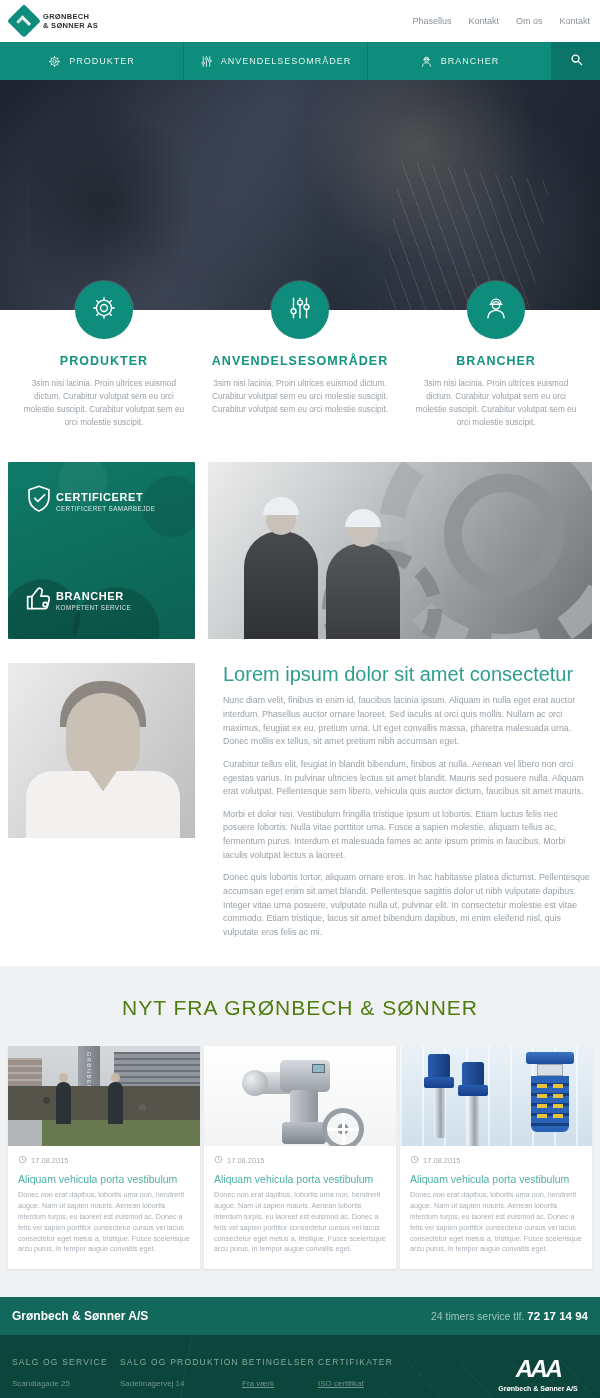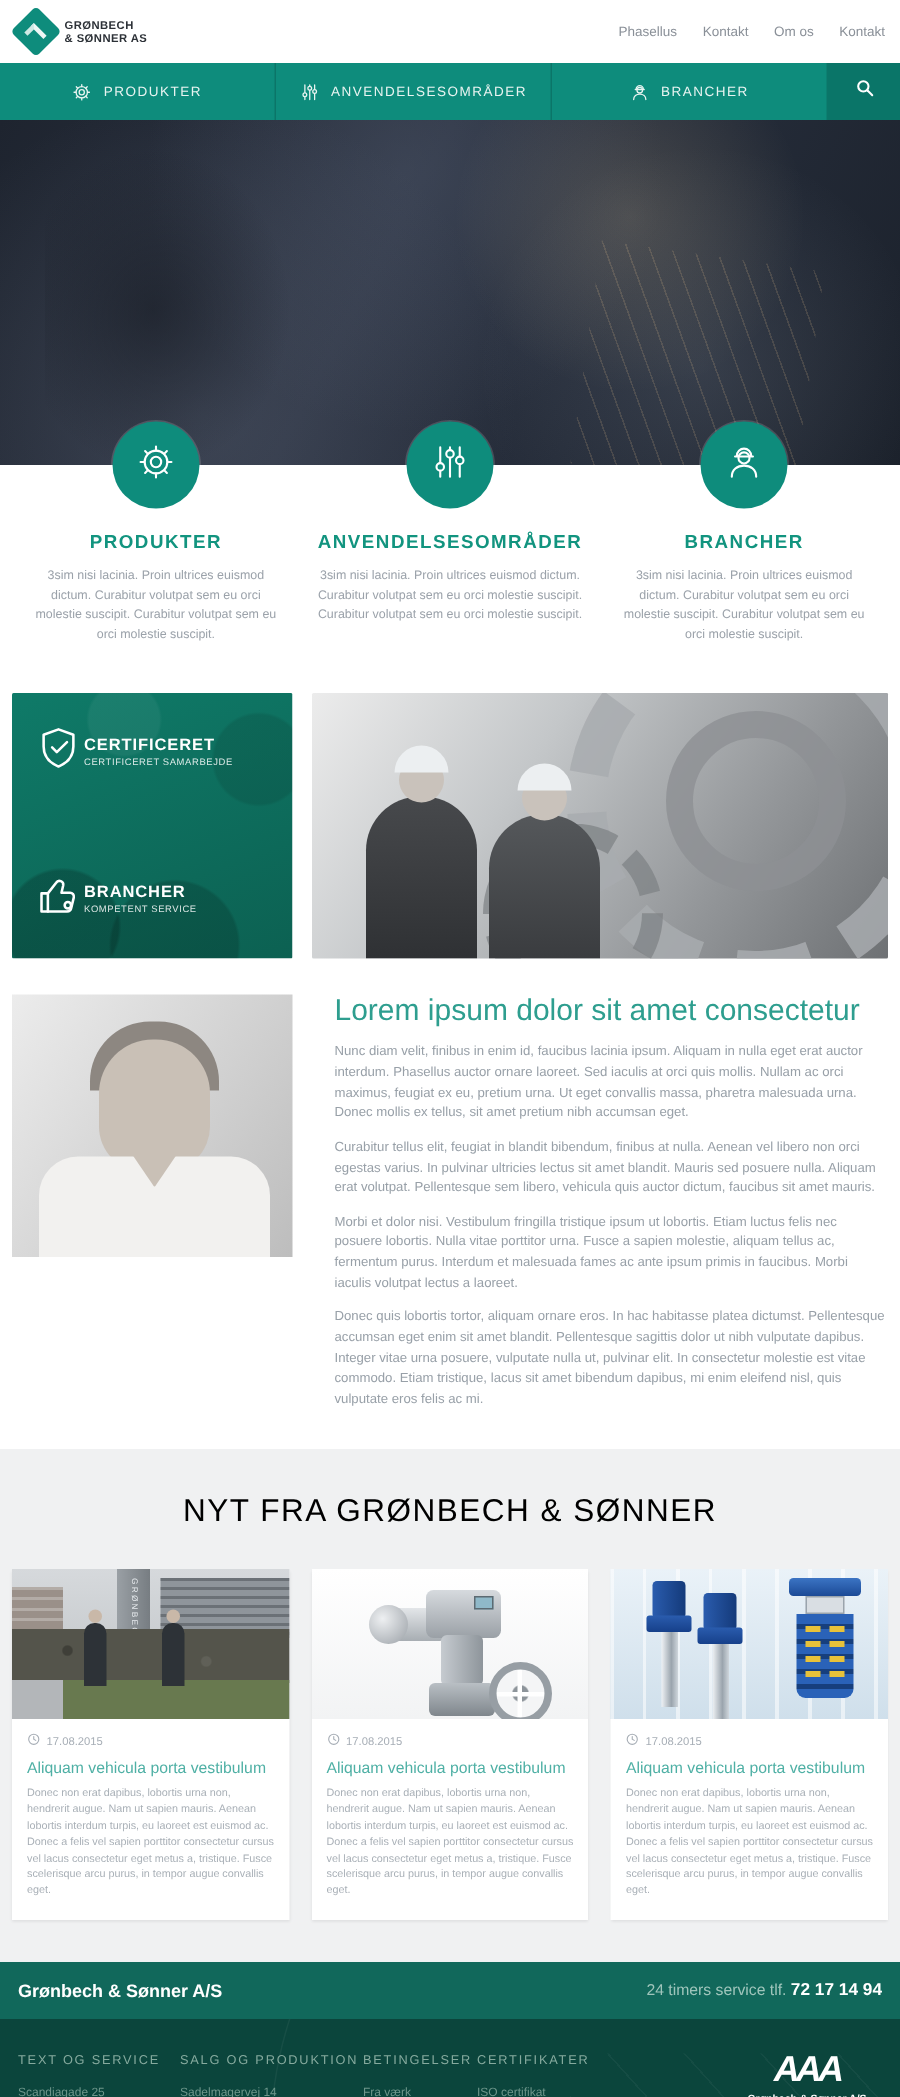--- a/index.html
+++ b/index.html
@@ -74,22 +74,22 @@
   .p-hair { position:absolute; left:52px; top:18px; width:86px; height:46px; border-radius:40px 40px 0 0; background:#8d8781; }
   .p-face { position:absolute; left:58px; top:30px; width:74px; height:88px; border-radius:36px 36px 30px 30px; background:#c9c0b6; }
   .p-shirt { position:absolute; left:18px; top:108px; width:154px; height:70px; border-radius:26px 26px 0 0; background:#f2f1ef; }
   .p-collar { position:absolute; left:80px; top:106px; width:30px; height:22px; background:#c9c0b6; clip-path:polygon(0 0,100% 0,50% 100%); }
   .about-text { flex:1; padding-right:2px; }
   .about-h { font-size:20px; color:#2E9E8F; font-weight:400; margin-bottom:8px; }
   .about-text p { font-size:8.8px; color:#98A0A8; line-height:1.55; margin-bottom:9px; }
 
   
   .news { background:#F0F1F2; margin-top:8px; padding:30px 8px 28px; }
-  .news-h { text-align:center; font-size:21px; color:#000000; font-weight:400; letter-spacing:1px; margin-bottom:26px; }
-  .cards { display:flex; gap:15px; align-items:flex-start; }
+  .news-h { text-align:center; font-size:21px; color:#4d7c0f; font-weight:400; letter-spacing:1px; margin-bottom:26px; }
+  .cards { display:flex; gap:4px; align-items:flex-start; }
   .card { flex:1; background:#fff; box-shadow:0 1px 2px rgba(0,0,0,.08); cursor:pointer; display:flex; flex-direction:column; }
   .card-img { height:100px; position:relative; overflow:hidden; flex:none; }
   .card-body { padding:9px 10px 14px; }
   .card-date { display:flex; align-items:center; gap:4px; font-size:7.5px; color:#A7AEB6; }
   .card-title { font-size:10.5px; color:#4FB0A5; margin:7px 0 5px; font-weight:400; }
   .card-text { font-size:7.2px; color:#A9B0B7; line-height:1.5; }
 
   
   .sc1 { background:linear-gradient(#d6d9dc,#c6cacd 60%); }
   .sc1 .bldgL { position:absolute; left:0; top:12px; width:34px; height:44px; background:#9a9089;
@@ -420,21 +420,21 @@
   </div>
 
   <footer class="footer">
 
     <div class="f-pattern2"></div>
     <div class="f-lines"></div>
 
     <div class="f-grid">
       <div>
         <div class="f-block">
-          <div class="f-head">TEXT OG SERVICE</div>
+          <div class="f-head">SALG OG SERVICE</div>
           <div class="f-txt">Scandiagade 25</div>
 
         </div>
 
       </div>
 
       <div>
         <div class="f-block">
           <div class="f-head">SALG OG PRODUKTION</div>
           <div class="f-txt">Sadelmagervej 14</div>

